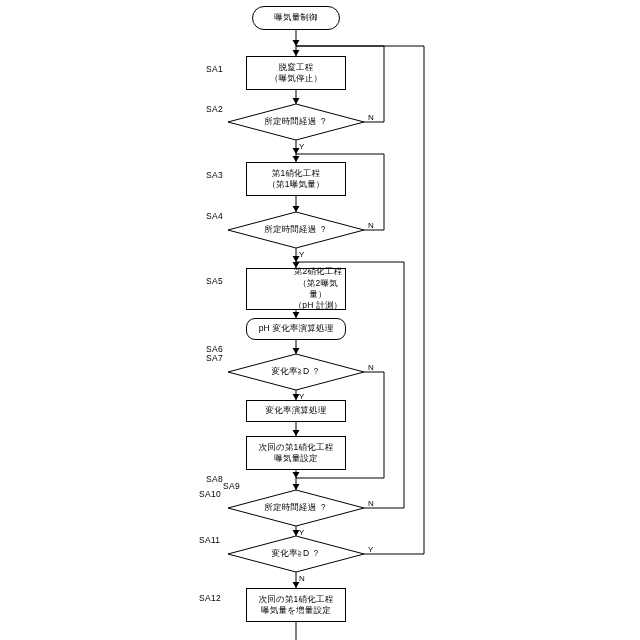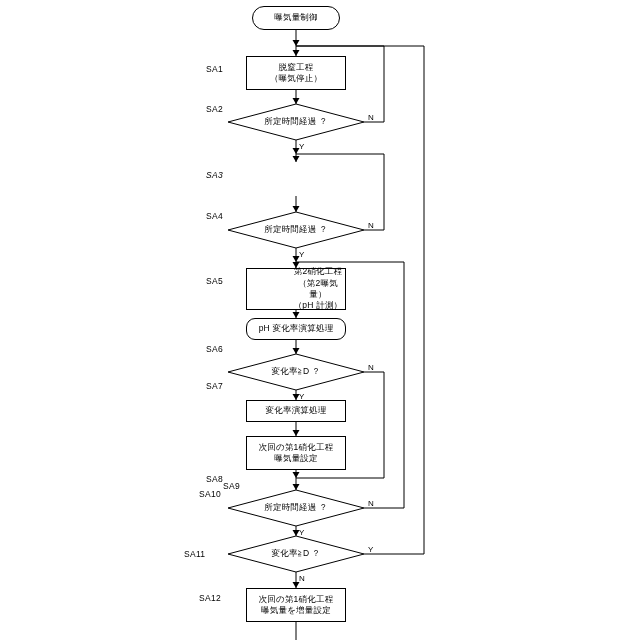--- a/index.html
+++ b/index.html
@@ -127,20 +127,22 @@
     </svg>
 <div class="node terminator" style="left: 252px; top: 6px; width: 88px; height: 24px;">曝気量制御</div>
     <div class="node process" style="left: 246px; top: 56px; width: 100px; height: 34px;">脱窒工程
 （曝気停止）</div>
     <div class="diamond-wrap" style="left: 228px; top: 104px; width: 136px; height: 36px;">
       <svg width="136" height="36" viewBox="0 0 136 36">
         <polygon points="68,0 136,18 68,36 0,18" fill="#ffffff" stroke="#000000" stroke-width="1"></polygon>
       </svg>
       <div class="diamond-label">所定時間経過 ？</div>
     </div>
+    <div class="node process" style="left: 246px; top: 162px; width: 100px; height: 34px;">第1硝化工程
+（第1曝気量）</div>
     <div class="diamond-wrap" style="left: 228px; top: 212px; width: 136px; height: 36px;">
       <svg width="136" height="36" viewBox="0 0 136 36">
         <polygon points="68,0 136,18 68,36 0,18" fill="#ffffff" stroke="#000000" stroke-width="1"></polygon>
       </svg>
       <div class="diamond-label">所定時間経過 ？</div>
     </div>
     <div class="node process" style="left: 246px; top: 268px; width: 100px; height: 42px; padding-left: 44px;">第2硝化工程
 （第2曝気量）
 （pH 計測）</div>
     <div class="node process" style="left: 246px; top: 318px; width: 100px; height: 22px; border-radius: 9px;">pH 変化率演算処理</div>
@@ -162,29 +164,29 @@
     <div class="diamond-wrap" style="left: 228px; top: 536px; width: 136px; height: 36px;">
       <svg width="136" height="36" viewBox="0 0 136 36">
         <polygon points="68,0 136,18 68,36 0,18" fill="#ffffff" stroke="#000000" stroke-width="1"></polygon>
       </svg>
       <div class="diamond-label">変化率≧D ？</div>
     </div>
     <div class="node process" style="left: 246px; top: 588px; width: 100px; height: 34px;">次回の第1硝化工程
 曝気量を増量設定</div>
     <div class="step-label" style="left: 206px; top: 64px;">SA1</div>
     <div class="step-label" style="left: 206px; top: 104px;">SA2</div>
-    <div class="step-label" style="left: 206px; top: 170px; font-style: italic;">SA3</div>
+    <div class="step-label" style="left: 206px; top: 170px;">SA3</div>
     <div class="step-label" style="left: 206px; top: 211px;">SA4</div>
     <div class="step-label" style="left: 206px; top: 276px;">SA5</div>
     <div class="step-label" style="left: 206px; top: 322px; margin-top: 22px;">SA6</div>
-    <div class="step-label" style="left: 206px; top: 353px; margin-top: 28px;">SA7</div>
+    <div class="step-label" style="left: 206px; top: 353px;">SA7</div>
     <div class="step-label" style="left: 206px; top: 426px; margin-top: 48px;">SA8</div>
     <div class="step-label" style="left: 223px; top: 441px; margin-top: 40px;">SA9</div>
     <div class="step-label" style="left: 199px; top: 489px;">SA10</div>
-    <div class="step-label" style="left: 184px; top: 535px; margin-top: 14px;">SA11</div>
+    <div class="step-label" style="left: 199px; top: 535px;">SA11</div>
     <div class="step-label" style="left: 199px; top: 593px;">SA12</div>
     <div class="branch-label" style="left: 368px; top: 113px;">N</div>
     <div class="branch-label" style="left: 299px; top: 142px;">Y</div>
     <div class="branch-label" style="left: 368px; top: 221px;">N</div>
     <div class="branch-label" style="left: 299px; top: 250px;">Y</div>
     <div class="branch-label" style="left: 368px; top: 363px;">N</div>
     <div class="branch-label" style="left: 299px; top: 392px;">Y</div>
     <div class="branch-label" style="left: 368px; top: 499px;">N</div>
     <div class="branch-label" style="left: 299px; top: 528px;">Y</div>
     <div class="branch-label" style="left: 368px; top: 545px;">Y</div>

